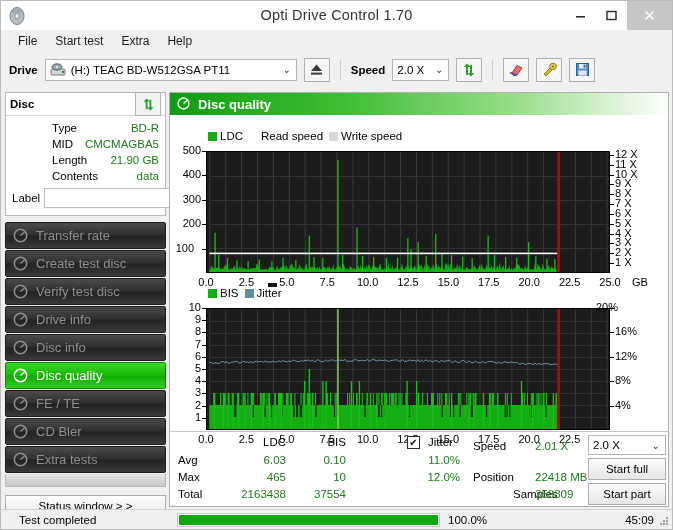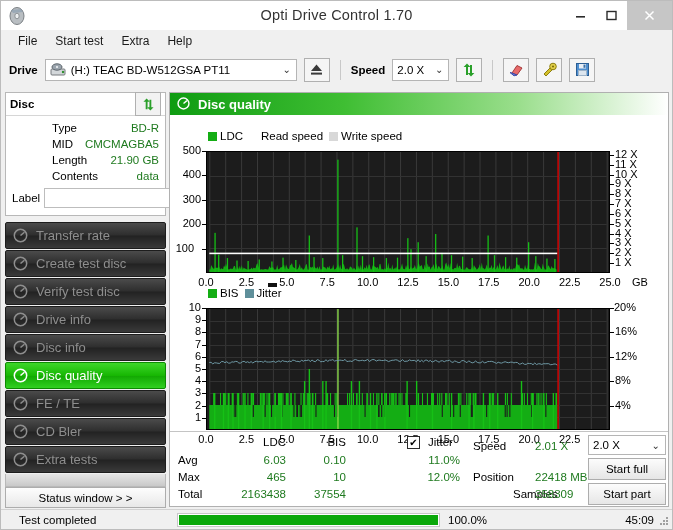--- a/index.html
+++ b/index.html
@@ -67,21 +67,21 @@
   .navbtn{ position:relative; height:27px; margin-bottom:1px;
            background:linear-gradient(180deg,#4b4b4b 0%,#2e2e2e 48%,#222 52%,#3a3a3a 100%);
            border:1px solid #1d1d1d; border-radius:2px;
            display:flex; align-items:center; padding-left:6px; gap:7px;
            color:#8e8e8e; font-size:13px; }
   .navbtn.active{ background:linear-gradient(180deg,#3dd62a 0%,#17b703 50%,#12a802 52%,#31d021 100%);
                   border-color:#0d8a02; color:#fff; }
   .navbtn .ico{ width:17px; height:17px; flex:0 0 17px; }
   .navfill{ height:13px; background:linear-gradient(180deg,#e6e6e6,#c9c9c9);
             border:1px solid #b9b9b9; border-top:none; }
-  .statusbtn{ margin-top:0; height:21px; border:1px solid #adadad;
+  .statusbtn{ margin-top:8px; height:21px; border:1px solid #adadad;
               background:linear-gradient(180deg,#fdfdfd,#e8e8e8);
               display:flex; align-items:center; justify-content:center;
               font-size:11.5px; }
 
   
   .right{ position:absolute; left:168px; top:3px; right:3px; bottom:2px;
           background:#fff; border:1px solid #b0b0b0; }
   .qhead{ height:22px; background:linear-gradient(90deg,#0f9c12 0%,#3fbe33 35%,#9ade8c 70%,#ffffff 100%);
           display:flex; align-items:center; padding-left:6px; gap:7px; }
   .qhead .t{ color:#fff; font-weight:bold; font-size:13px; }
@@ -757,21 +757,21 @@
             <span class="axlbl" style="left: 0px; width: 31px; text-align: right; top: 1px;">10</span>
             <span class="tick" style="left: 32px; top: 8px; width: 4px; height: 1px;"></span>
             <span class="axlbl r" style="left: 445px; top: 98.6px;">4%</span>
             <span class="tick" style="left: 440px; top: 105.6px; width: 4px; height: 1px;"></span>
             <span class="axlbl r" style="left: 445px; top: 74.2px;">8%</span>
             <span class="tick" style="left: 440px; top: 81.2px; width: 4px; height: 1px;"></span>
             <span class="axlbl r" style="left: 445px; top: 49.8px;">12%</span>
             <span class="tick" style="left: 440px; top: 56.8px; width: 4px; height: 1px;"></span>
             <span class="axlbl r" style="left: 445px; top: 25.4px;">16%</span>
             <span class="tick" style="left: 440px; top: 32.4px; width: 4px; height: 1px;"></span>
-            <span class="axlbl r" style="left: 444px; top: 1px;">20%</span>
+            <span class="axlbl r" style="left: 426px; top: 1px;">20%</span>
             <span class="tick" style="left: 440px; top: 8px; width: 4px; height: 1px;"></span>
             <span class="axlbl" style="left: 20px; width: 32px; text-align: center; top: 133px;">0.0</span>
             <span class="axlbl" style="left: 60.4px; width: 32px; text-align: center; top: 133px;">2.5</span>
             <span class="axlbl" style="left: 100.8px; width: 32px; text-align: center; top: 133px;">5.0</span>
             <span class="axlbl" style="left: 141.2px; width: 32px; text-align: center; top: 133px;">7.5</span>
             <span class="axlbl" style="left: 181.6px; width: 32px; text-align: center; top: 133px;">10.0</span>
             <span class="axlbl" style="left: 222px; width: 32px; text-align: center; top: 133px;">12.5</span>
             <span class="axlbl" style="left: 262.4px; width: 32px; text-align: center; top: 133px;">15.0</span>
             <span class="axlbl" style="left: 302.8px; width: 32px; text-align: center; top: 133px;">17.5</span>
             <span class="axlbl" style="left: 343.2px; width: 32px; text-align: center; top: 133px;">20.0</span>

